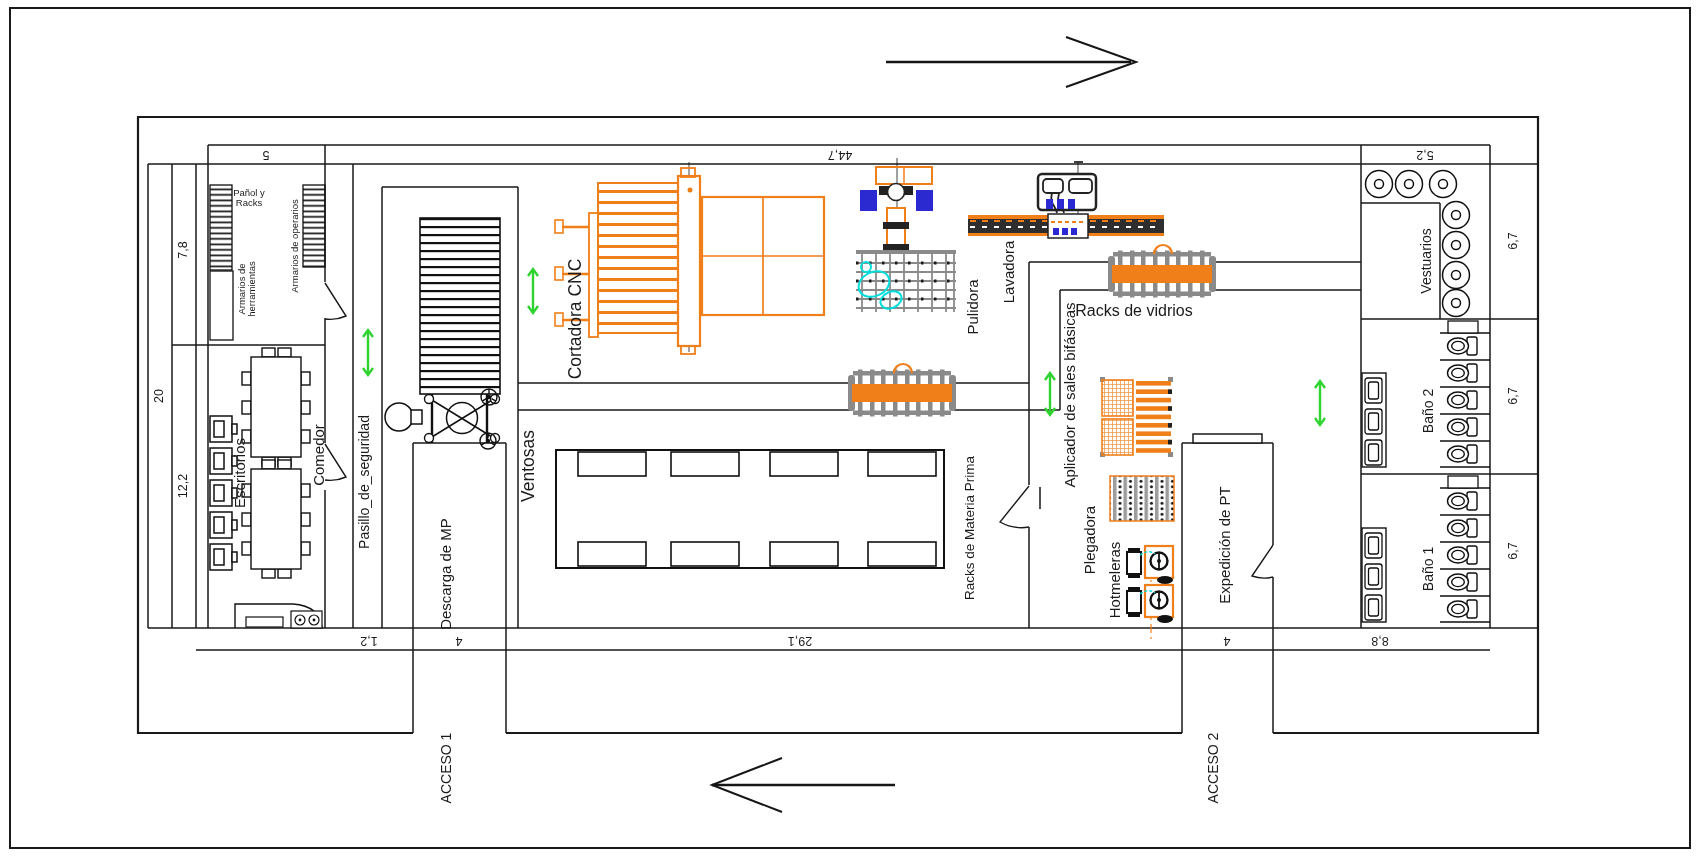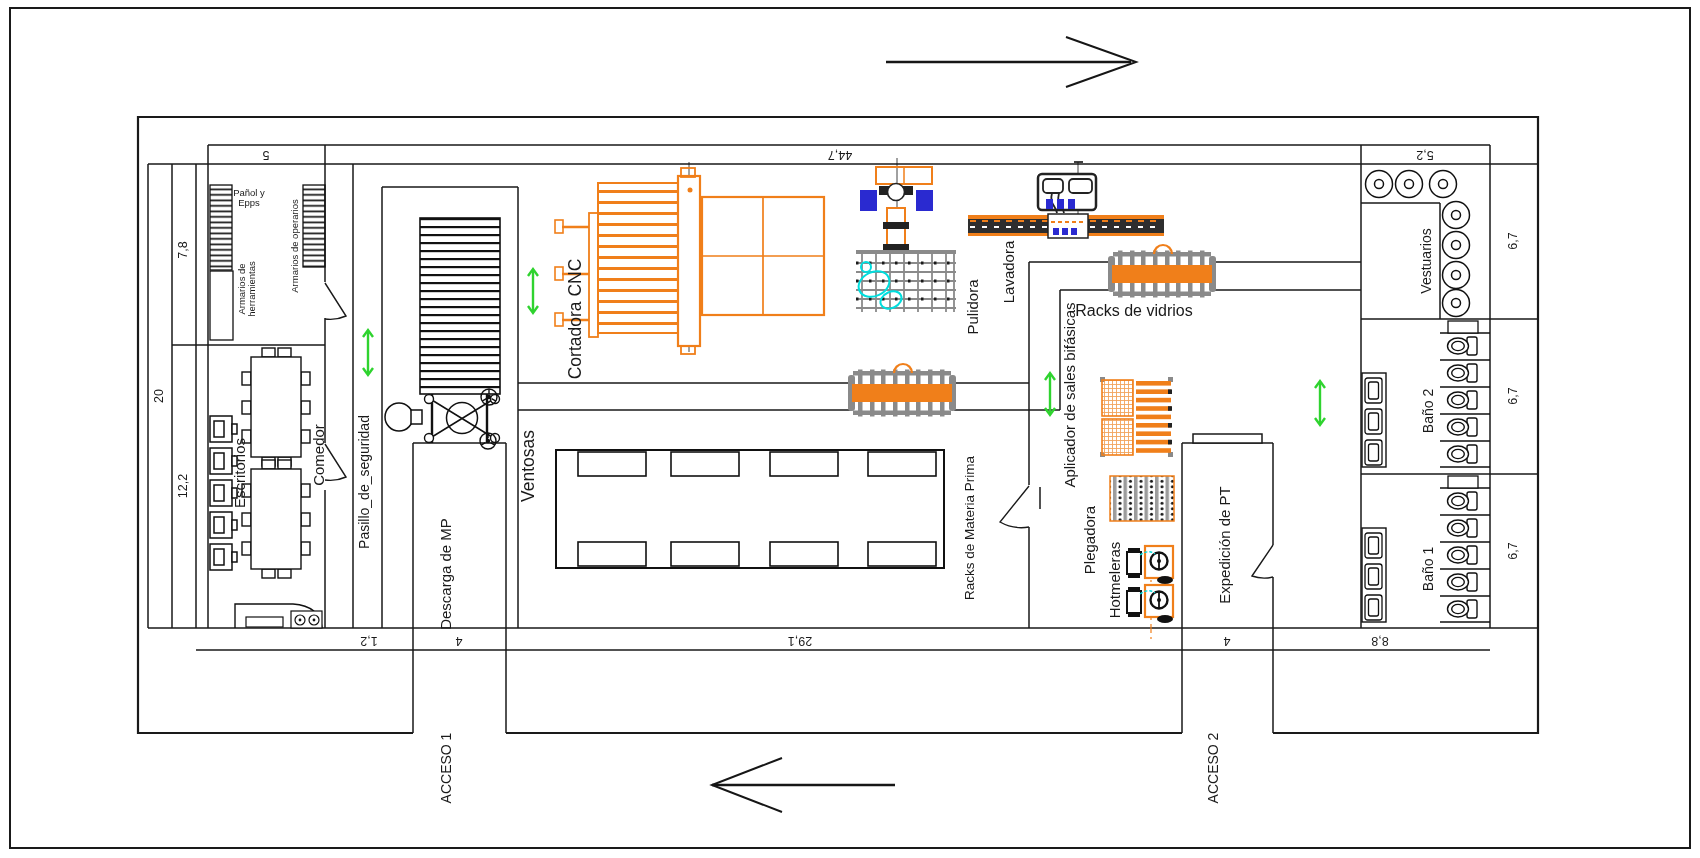--- a/index.html
+++ b/index.html
@@ -351,21 +351,21 @@
     <path d="M886 62H1131" stroke-width="2.4"></path>
     <path d="M1066 37L1136 62L1066 87" stroke-width="2"></path>
   </g>
   <g stroke="#161616" fill="none">
     <path d="M712 785H895" stroke-width="2.4"></path>
     <path d="M782 758L712 785L782 812" stroke-width="2"></path>
   </g>
 </svg>
 
 <div class="lbl ml" style="left:249px;top:198px;font-size:9.5px">Pañol y
-Epps</div>
+Racks</div>
 <div class="lbl v ml" style="left:247px;top:289px;font-size:9.5px">Armarios de
 herramientas</div>
 <div class="lbl v" style="left:295px;top:246px;font-size:9.5px">Armarios de operarios</div>
 <div class="lbl v" style="left:240px;top:473px;font-size:15px">Escritorios</div>
 <div class="lbl v" style="left:319px;top:455px;font-size:15px">Comedor</div>
 <div class="lbl v" style="left:364px;top:482px;font-size:14px">Pasillo_de_seguridad</div>
 <div class="lbl v" style="left:446px;top:574px;font-size:15px">Descarga de MP</div>
 <div class="lbl v" style="left:528px;top:466px;font-size:17.5px">Ventosas</div>
 <div class="lbl v" style="left:575px;top:319px;font-size:17.5px">Cortadora CNC</div>
 <div class="lbl v" style="left:970px;top:528px;font-size:13.5px">Racks de Materia Prima</div>

